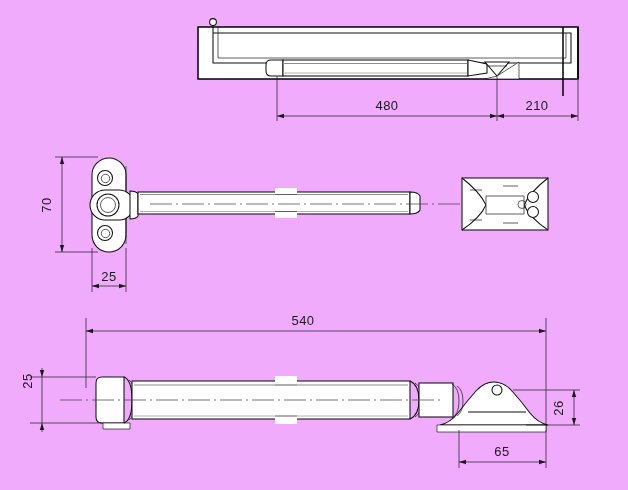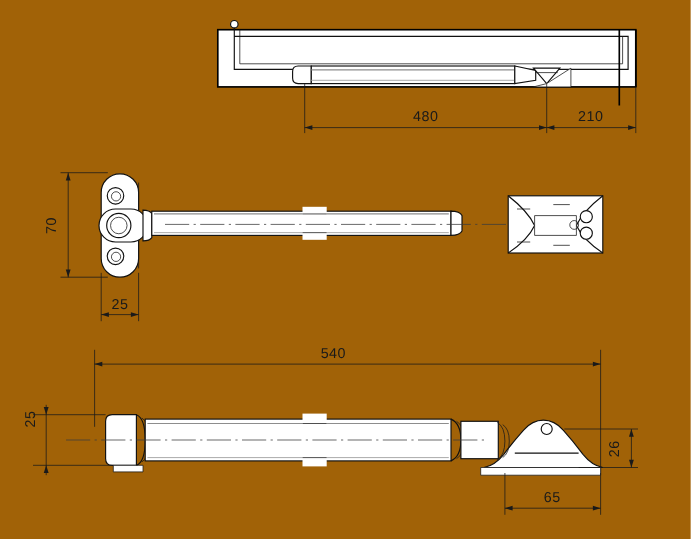--- a/index.html
+++ b/index.html
@@ -8,21 +8,21 @@
     padding: 0;
     background: #ffffff;
   }
   body {
     font-family: "Liberation Sans", sans-serif;
   }
   #drawing-root {
     position: relative;
     width: 628px;
     height: 490px;
-    background: #a16207;
+    background: #f0abfc;
     overflow: hidden;
   }
   #drawing-svg {
     display: block;
     width: 628px;
     height: 490px;
   }
   .dim-text {
     font-family: "Liberation Sans", sans-serif;
     font-size: 13px;

